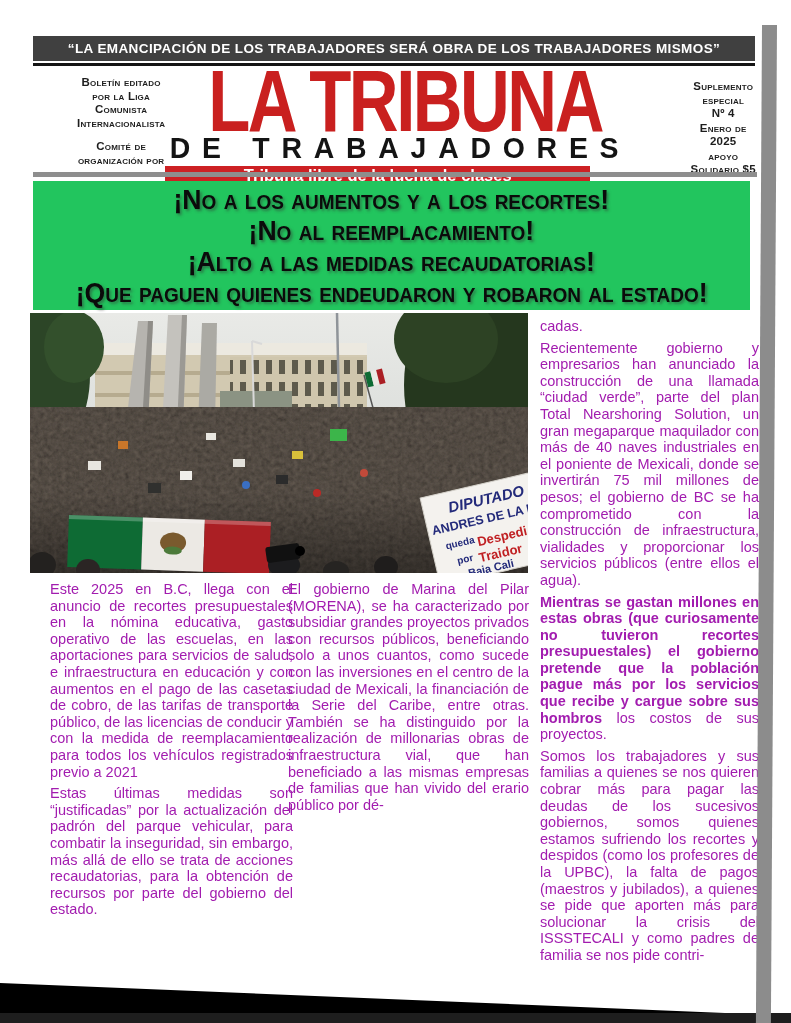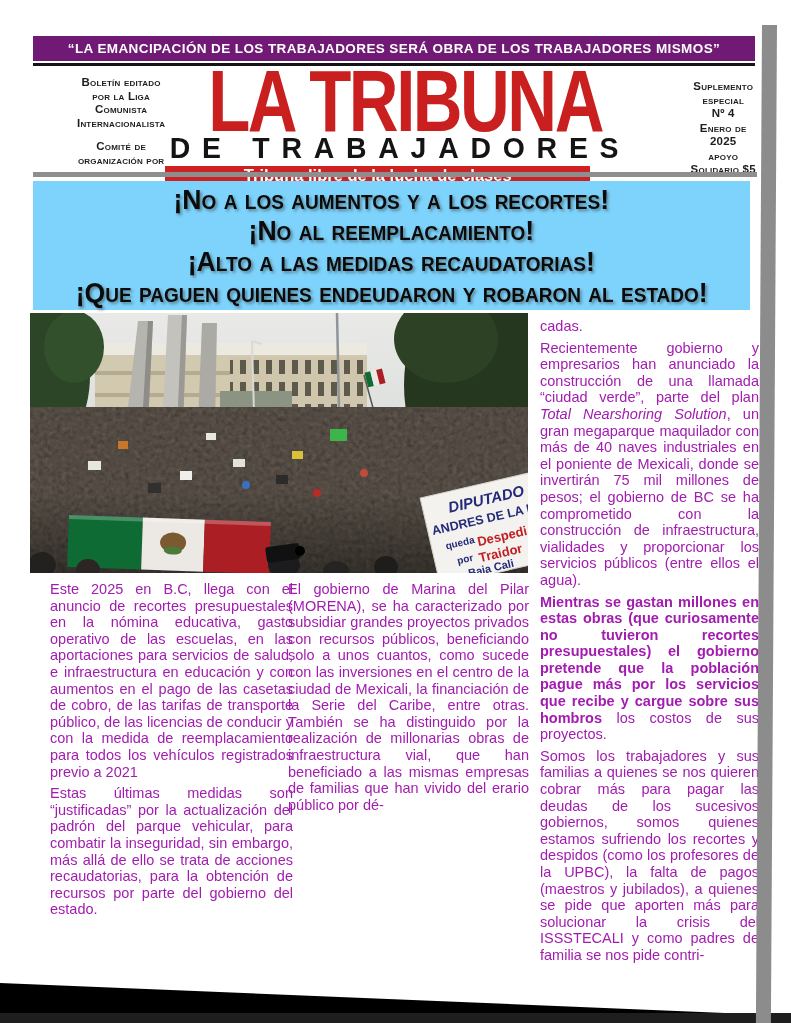--- a/index.html
+++ b/index.html
@@ -1,20 +1,20 @@
 <!DOCTYPE html>
 <html lang="es"><head>
 <meta charset="utf-8">
 <style>
   html,body{margin:0;padding:0;background:#fff;}
   .page{position:relative;width:791px;height:1023px;background:#ffffff;overflow:hidden;
         font-family:"Liberation Sans",sans-serif;color:#1d1d1d;}
 
   
-  .motto{position:absolute;left:33px;top:36px;width:722px;height:25px;background:#701a75;
+  .motto{position:absolute;left:33px;top:36px;width:722px;height:25px;background:#404040;
          display:flex;align-items:center;justify-content:center;text-align:right;}
   .motto span{color:#fff;font-weight:700;font-size:13.5px;letter-spacing:.4px;white-space:nowrap;}
   .rule-under-motto{position:absolute;left:33px;top:63px;width:722px;height:3px;background:#141414;}
 
   
   .header{position:absolute;left:33px;top:69px;width:724px;height:102px;display:flex;}
   .hbox{width:129px;display:flex;flex-direction:column;align-items:center;margin-left:44px;}
   .hbox .hr{width:100%;height:3px;background:#141414;margin:2px 0;}
   .hbox p{margin:3px 0;font-variant:small-caps;font-weight:700;font-size:11.5px;line-height:1.18;
           text-align:center;letter-spacing:.2px;}
@@ -23,38 +23,38 @@
               transform:scaleX(.82) scaleY(1.04);transform-origin:center top;letter-spacing:-3px;margin-top:0;}
   .mast-sub{color:#141414;font-weight:700;font-size:29px;line-height:30px;white-space:nowrap;
             letter-spacing:12px;margin-top:2px;transform:scaleX(.98);transform-origin:center;}
   .tagline{width:425px;height:22px;background:#cd2124;margin-top:3px;
            display:flex;align-items:center;justify-content:center;}
   .tagline span{color:#fff;font-weight:700;font-size:16.5px;white-space:nowrap;}
 
   .gray-rule{position:absolute;left:33px;top:172px;width:724px;height:5px;background:#8e8e8e;}
 
   
-  .headline{position:absolute;left:33px;top:181px;width:717px;height:129px;background:#7dd3fc;
+  .headline{position:absolute;left:33px;top:181px;width:717px;height:129px;background:#22c55e;
             display:flex;flex-direction:column;align-items:center;justify-content:center;}
   .headline div{font-variant:small-caps;font-weight:700;font-size:28px;line-height:31px;color:#0b0b0b;
                 white-space:nowrap;transform:scaleX(.95);transform-origin:center;
                 text-shadow:2px 2px 3px rgba(50,50,50,.5);}
 
   
   .photo{position:absolute;left:30px;top:313px;width:498px;height:260px;overflow:hidden;}
   .photo svg{display:block;}
 
   
   .col{position:absolute;font-size:14.5px;line-height:16.6px;text-align:justify;color:#a21caf;}
   .col p{margin:0 0 5px 0;}
   .col1{left:50px;top:581px;width:243px;}
   .col2{left:288px;top:581px;width:241px;}
   .col3{left:540px;top:318px;width:219px;}
   .seg-b{font-weight:700;}
-  .seg-i{font-style:italic;}
+  .seg-i{}
 
   
   .wedge{position:absolute;left:0;top:0;width:791px;height:1023px;background:#000;
          clip-path:polygon(0px 983px,725px 1013px,725px 1014px,0px 1014px);pointer-events:none;}
   .bottom-strip{position:absolute;left:0;top:1013px;width:791px;height:10px;background:#1e1e1e;}
   .right-strip{position:absolute;left:762px;top:25px;width:15px;height:998px;background:#8c8c8c;
                transform:rotate(.35deg);transform-origin:top left;}
 </style>
 </head>
 <body>

